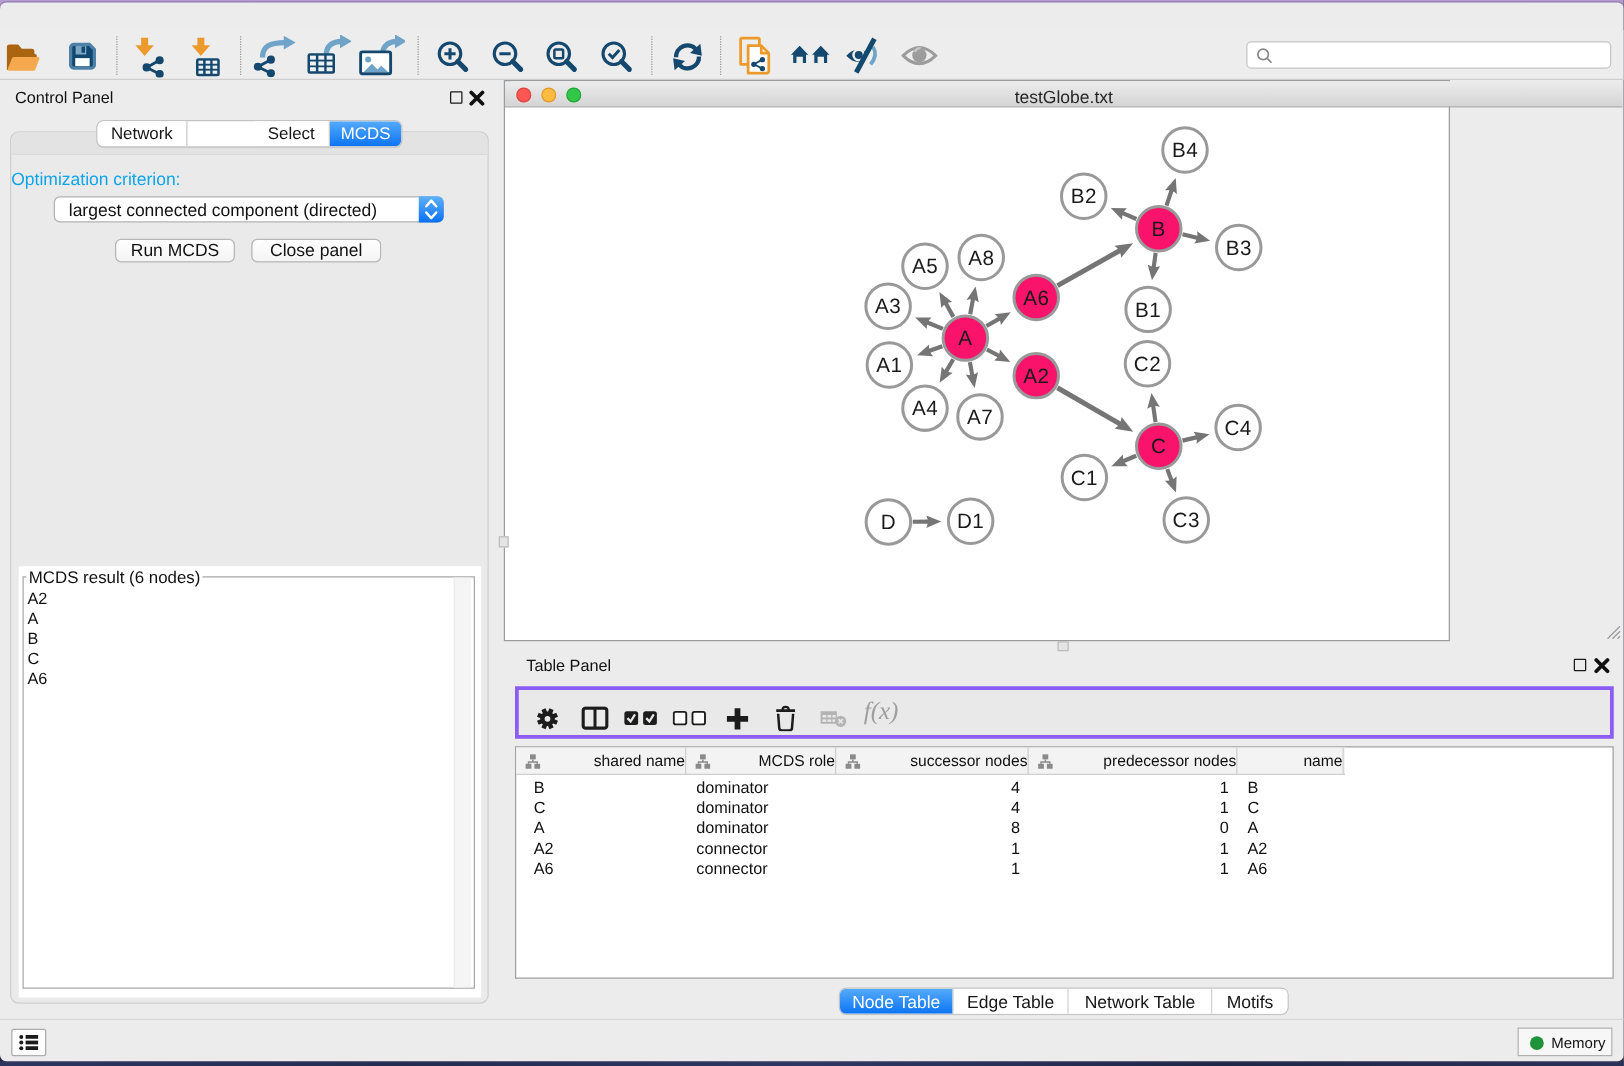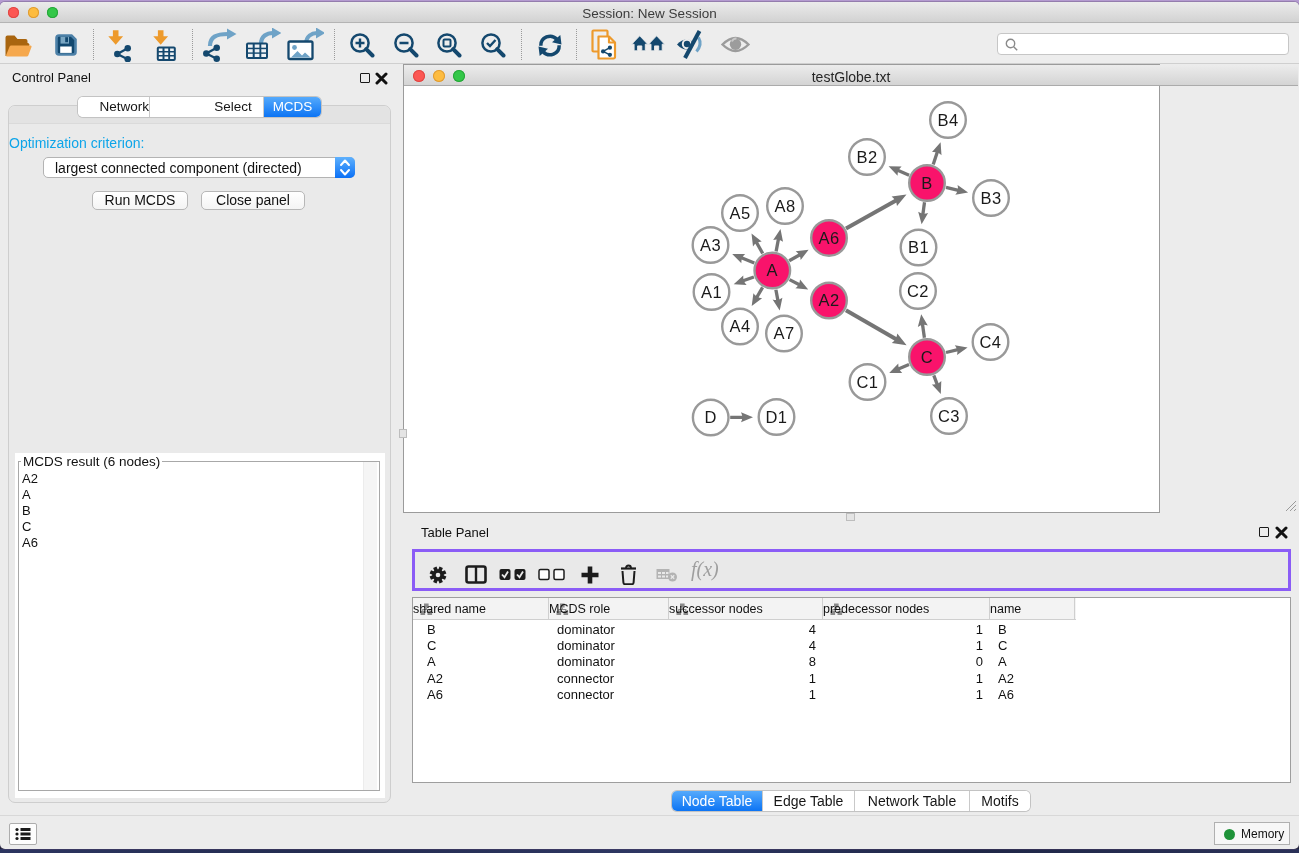--- a/index.html
+++ b/index.html
@@ -42,42 +42,36 @@
 #netwin { left:403px; top:64px; width:757px; height:449px; background:#fff; border:1px solid #9b9b9b; }
 #net-titlebar { left:0; top:0; width:894px; height:21px; background:linear-gradient(#ececec,#d4d4d4); border-bottom:1px solid #ababab; }
 #net-title { width:100%; text-align:center; top:4px; font-size:14px; color:#262626; }
 .nlight { width:12px; height:12px; border-radius:50%; top:4.5px; }
 
 #tp-title { left:421px; top:525px; font-size:13px; color:#111; }
 #tp-toolbar { left:412px; top:549px; width:879px; height:42px; background:#e9e9e9; border:3px solid #8b5cf6; }
 #tp-table { left:412px; top:597px; width:879px; height:186px; background:#fff; border:1px solid #9e9e9e; }
 #tp-header { left:0; top:0; width:663px; height:22px; background:#f3f3f3; border-bottom:1px solid #cfcfcf; }
 .hcell { top:0; height:22px; border-right:1px solid #cfcfcf; }
-.hlabel { width:100%; text-align:left; top:4px; font-size:12.5px; color:#111; }
+.hlabel { width:100%; text-align:right; top:4px; font-size:12.5px; color:#111; }
 .tcell { font-size:13px; color:#111; }
 
 #statusline { left:0; top:815px; width:1299px; height:1px; background:#d8d8d8; }
 #listbtn { left:9px; top:823px; width:28px; height:22px; background:#fdfdfd; border:1px solid #adadad; border-radius:2px; }
 #membtn { left:1214px; top:822px; width:76px; height:23px; background:#f7f7f7; border:1px solid #b0b0b0; }
 #memtext { left:26px; top:4px; font-size:12px; color:#111; }
 #memdot { left:9px; top:6px; width:11px; height:11px; border-radius:50%; background:#1f9339; }
 #desktop-bot { left:0; top:849px; width:1299px; height:4px; background:linear-gradient(90deg,#2c3560,#232c50 25%,#2e3763 50%,#1f2747 75%,#2a3158); }
 </style>
 </head>
 <body>
 <div id="page">
   <div id="desktop-top" class="abs"></div>
   <div id="desktop-bot" class="abs"></div>
   <div id="win" class="abs">
-    <div id="titlebar" class="abs">
-      <div class="light abs" style="left:7.7px;background:#fc5753;box-shadow:inset 0 0 0 1px #df4744;"></div>
-      <div class="light abs" style="left:27.5px;background:#fdbc40;box-shadow:inset 0 0 0 1px #de9b34;"></div>
-      <div class="light abs" style="left:47.2px;background:#33c748;box-shadow:inset 0 0 0 1px #27a53a;"></div>
-      <div id="title-text" class="abs">Session: New Session</div>
-    </div>
     <div id="toolbar" class="abs">
       <div class="tsep abs" style="left:93px;"></div>
       <div class="tsep abs" style="left:192px;"></div>
       <div class="tsep abs" style="left:334px;"></div>
       <div class="tsep abs" style="left:521px;"></div>
       <div class="tsep abs" style="left:576px;"></div>
       <svg class="abs" style="left:3px;top:7px;" width="36" height="30" viewBox="0 0 36 30">
           <path d="M2.5 25 V6.5 Q2.5 4.5 4.5 4.5 h7 l3 3.5 h8 q2 0 2 2 V12 q2.5 0.5 1.8 2.5 l-3.5 9.5 z" fill="#a9650f"></path>
           <path d="M8.2 14.5 h19.3 q1.5 0 1 1.5 l-3.2 8.5 q-0.4 1-1.6 1 H4.2 q-1.6 0-1-1.5 l3.4-8.4 q0.4-1.1 1.6-1.1 z" fill="#f5a84e"></path>
         </svg>
@@ -205,21 +199,21 @@
   </div>
 
   <div id="cp-title" class="abs">Control Panel</div>
   <div class="winbtn-sq abs" style="left:360px;top:73px;"></div>
   <svg class="abs" style="left:375px;top:72px;" width="13" height="13" viewBox="0 0 13 13">
       <path d="M2 2 L11 11 M11 2 L2 11" stroke="#111" stroke-width="3" stroke-linecap="round"></path>
     </svg>
   <div id="cp-panel" class="abs"></div>
   <div id="cp-panel-strip" class="abs"></div>
   <div class="tabs abs" style="left:78px;top:97px;width:243px;">
-    <div class="tab" style="width:72px;text-align:right;">Network</div>
+    <div class="tab" style="width:72px;">Network</div>
     <div class="tab" style="width:53px;margin-top:35px;">Style</div>
     <div class="tab" style="width:61px;">Select</div>
     <div class="tab sel" style="width:57px;">MCDS</div>
   </div>
   <div id="opt-label" class="abs">Optimization criterion:</div>
   <div id="dropdown" class="abs"></div>
   <div id="dd-text" class="abs">largest connected component (directed)</div>
   <div id="dd-step" class="abs">
     <svg width="20" height="21" viewBox="0 0 20 21">
       <path d="M6 8 L10 3.5 L14 8" fill="none" stroke="#fff" stroke-width="2" stroke-linecap="round" stroke-linejoin="round"></path>

